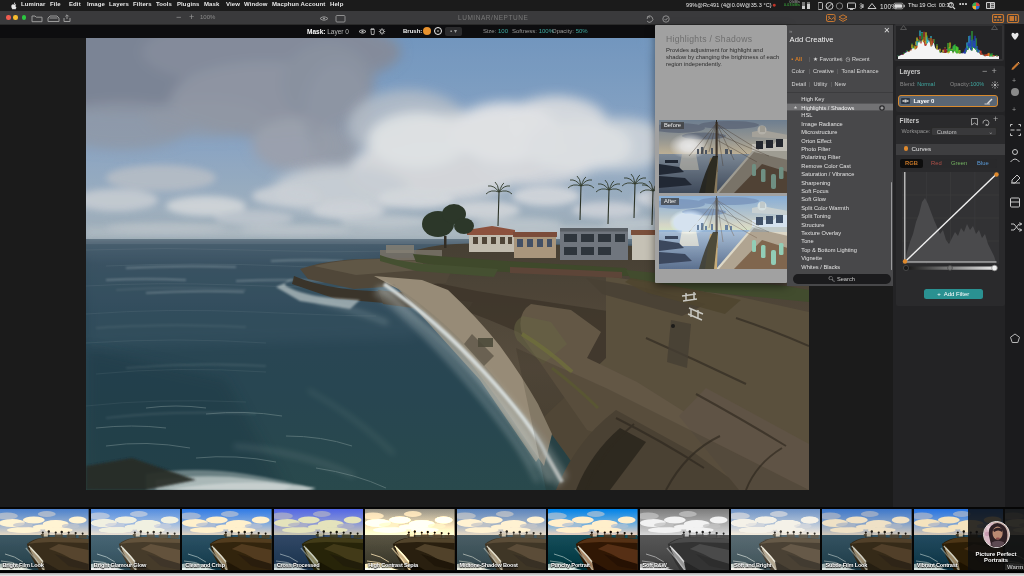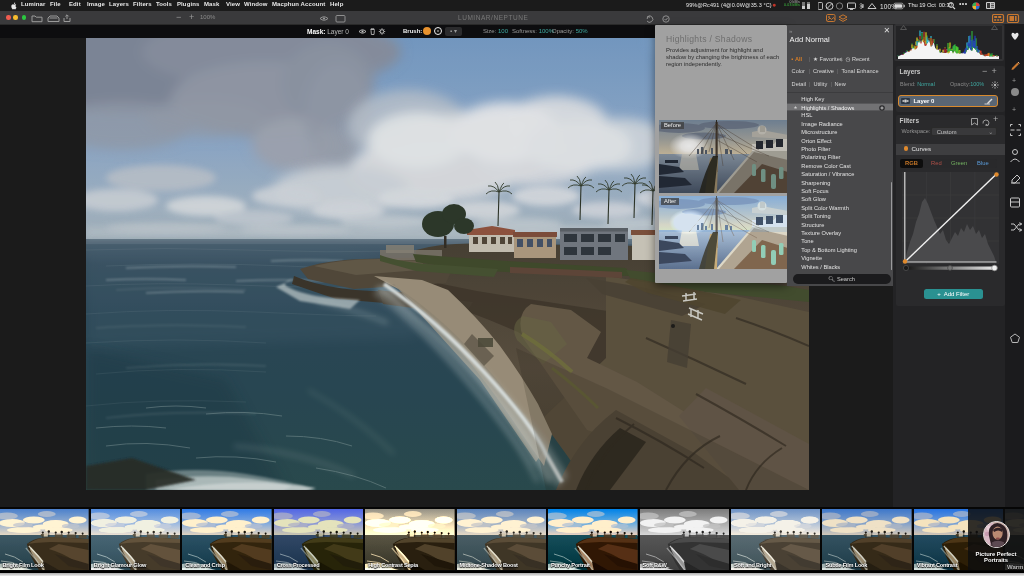--- a/index.html
+++ b/index.html
@@ -506,21 +506,21 @@
       </svg>
       <svg class="abs" style="left:0;top:0;" width="129" height="73">
           <rect x="0" y="0" width="129" height="36" fill="#4a90d8" opacity="0.18"></rect>
         </svg>
       <div class="abs" style="left:2px;top:1.5px;background:rgba(60,60,60,0.75);color:#eee;font-size:5.8px;padding:0.5px 3px;">After</div>
     </div>
   </div>
   <div class="abs" id="afpanel">
     <span class="abs" style="left:2.5px;top:3px;color:#909092;font-size:6px;">»</span>
     <span class="abs" style="left:97px;top:1px;color:#dcdcdc;font-size:8px;">✕</span>
-    <div class="abs" style="left:3.1px;top:9.5px;color:#f2f2f2;font-size:7.6px;">Add Normal</div>
+    <div class="abs" style="left:3.1px;top:9.5px;color:#f2f2f2;font-size:7.6px;">Add Creative</div>
     <div class="abs" style="left:0;top:28px;width:109.5px;height:39px;color:#d8d8d8;font-size:5.6px;">
       <span class="abs" style="left:5.1px;top:2.5px;color:#d87f28;font-weight:bold;">▪ All</span>
       <span class="abs" style="left:22px;top:2.5px;color:#777;">|</span>
       <span class="abs" style="left:26.5px;top:2.5px;">★ Favorites</span>
       <span class="abs" style="left:54.5px;top:2.5px;color:#777;">|</span>
       <span class="abs" style="left:59px;top:2.5px;">◷ Recent</span>
       <span class="abs" style="left:5.1px;top:15px;">Color</span>
       <span class="abs" style="left:22px;top:15px;color:#777;">|</span>
       <span class="abs" style="left:26.5px;top:15px;">Creative</span>
       <span class="abs" style="left:50.5px;top:15px;color:#777;">|</span>

